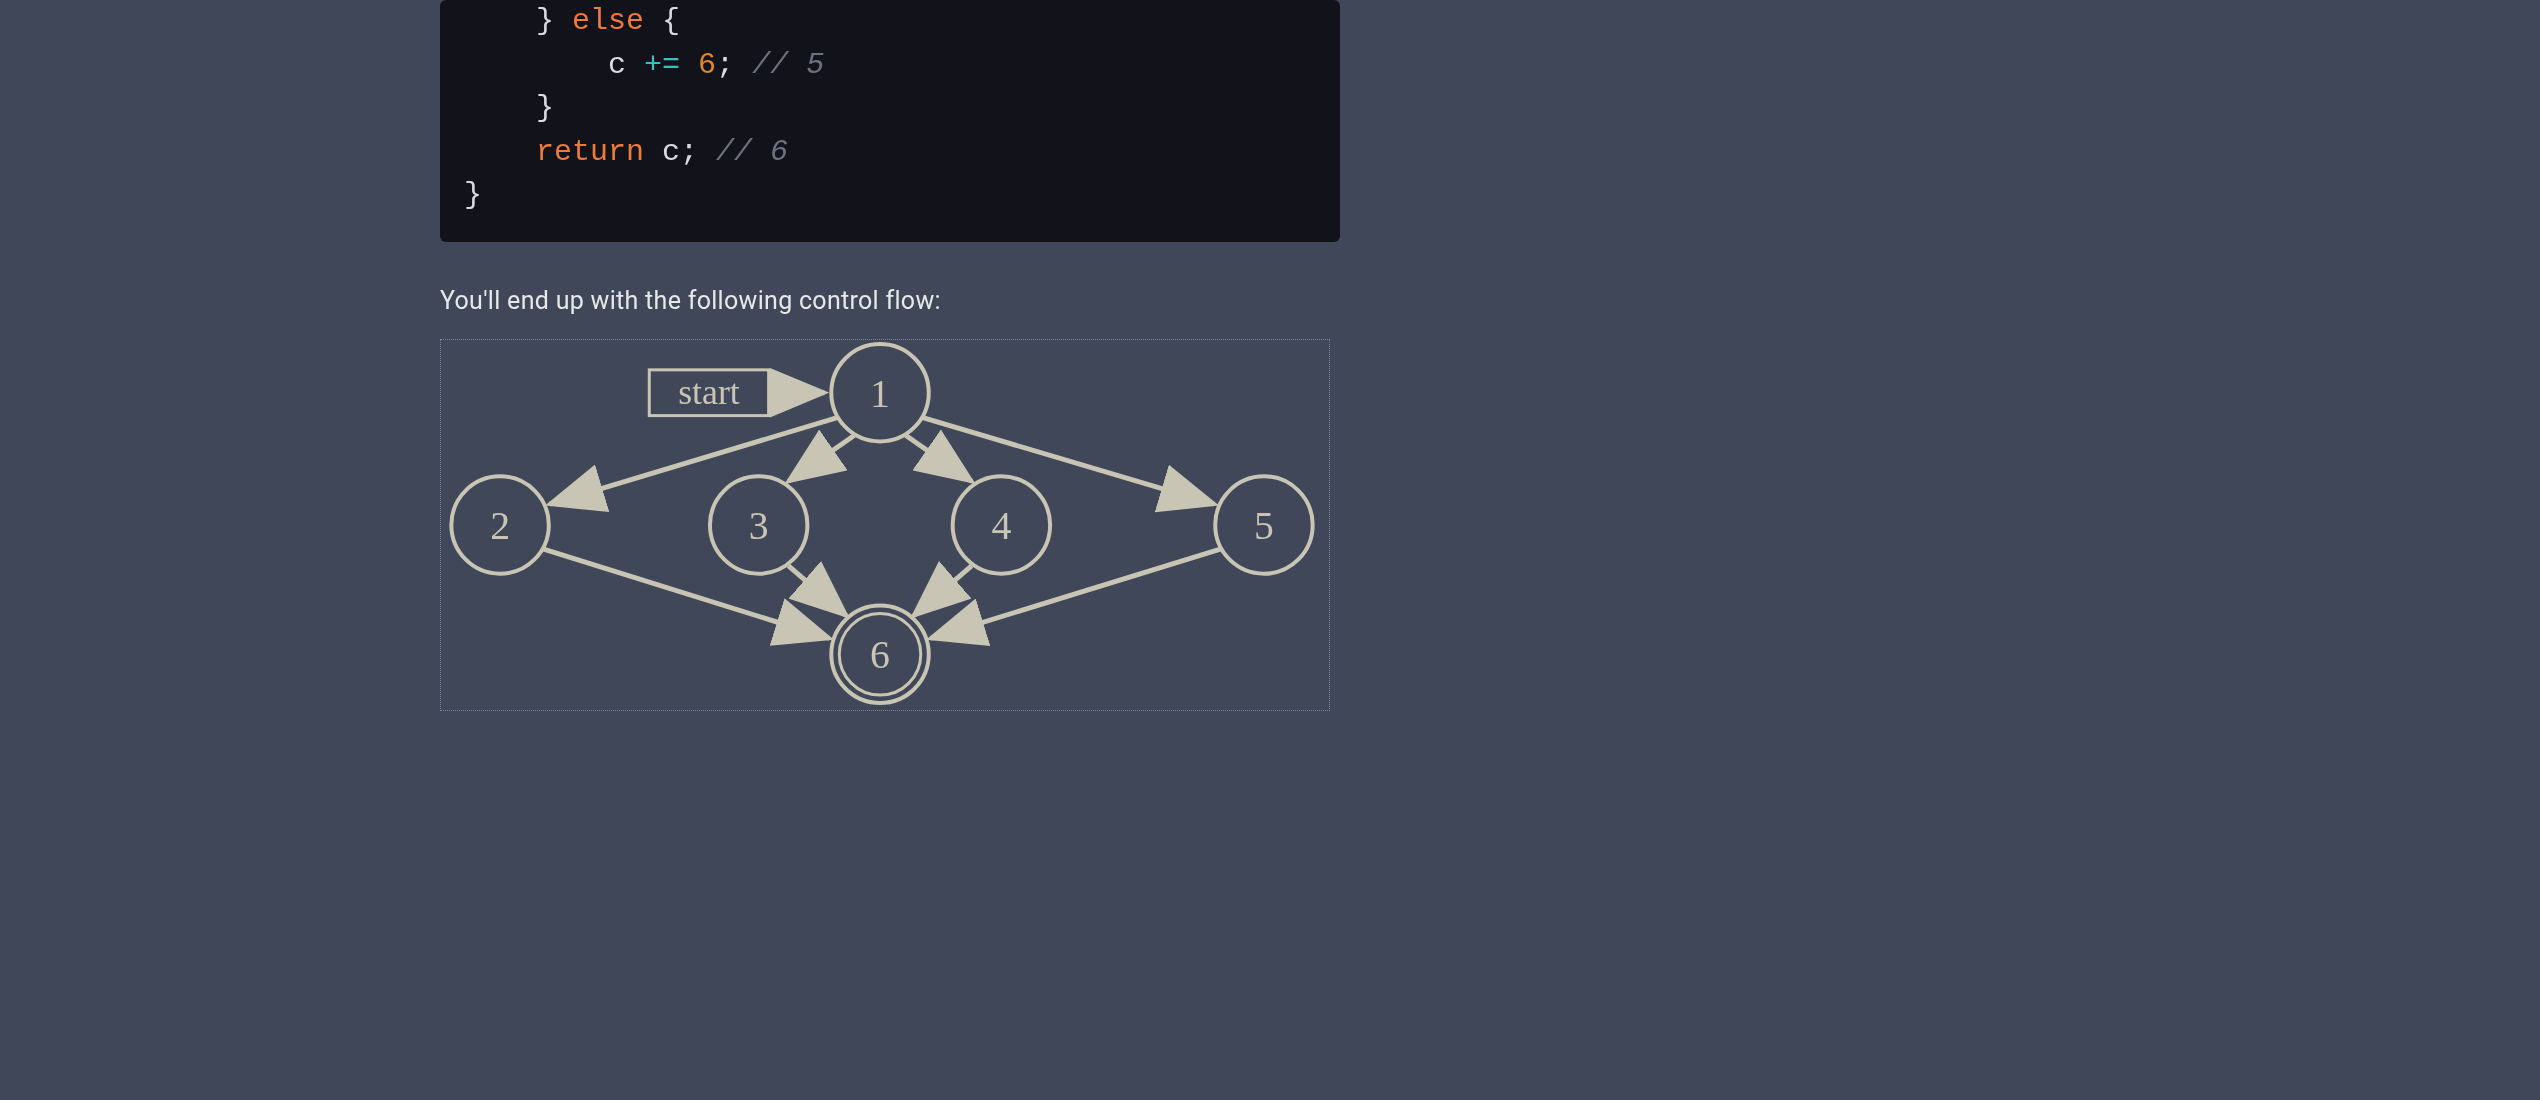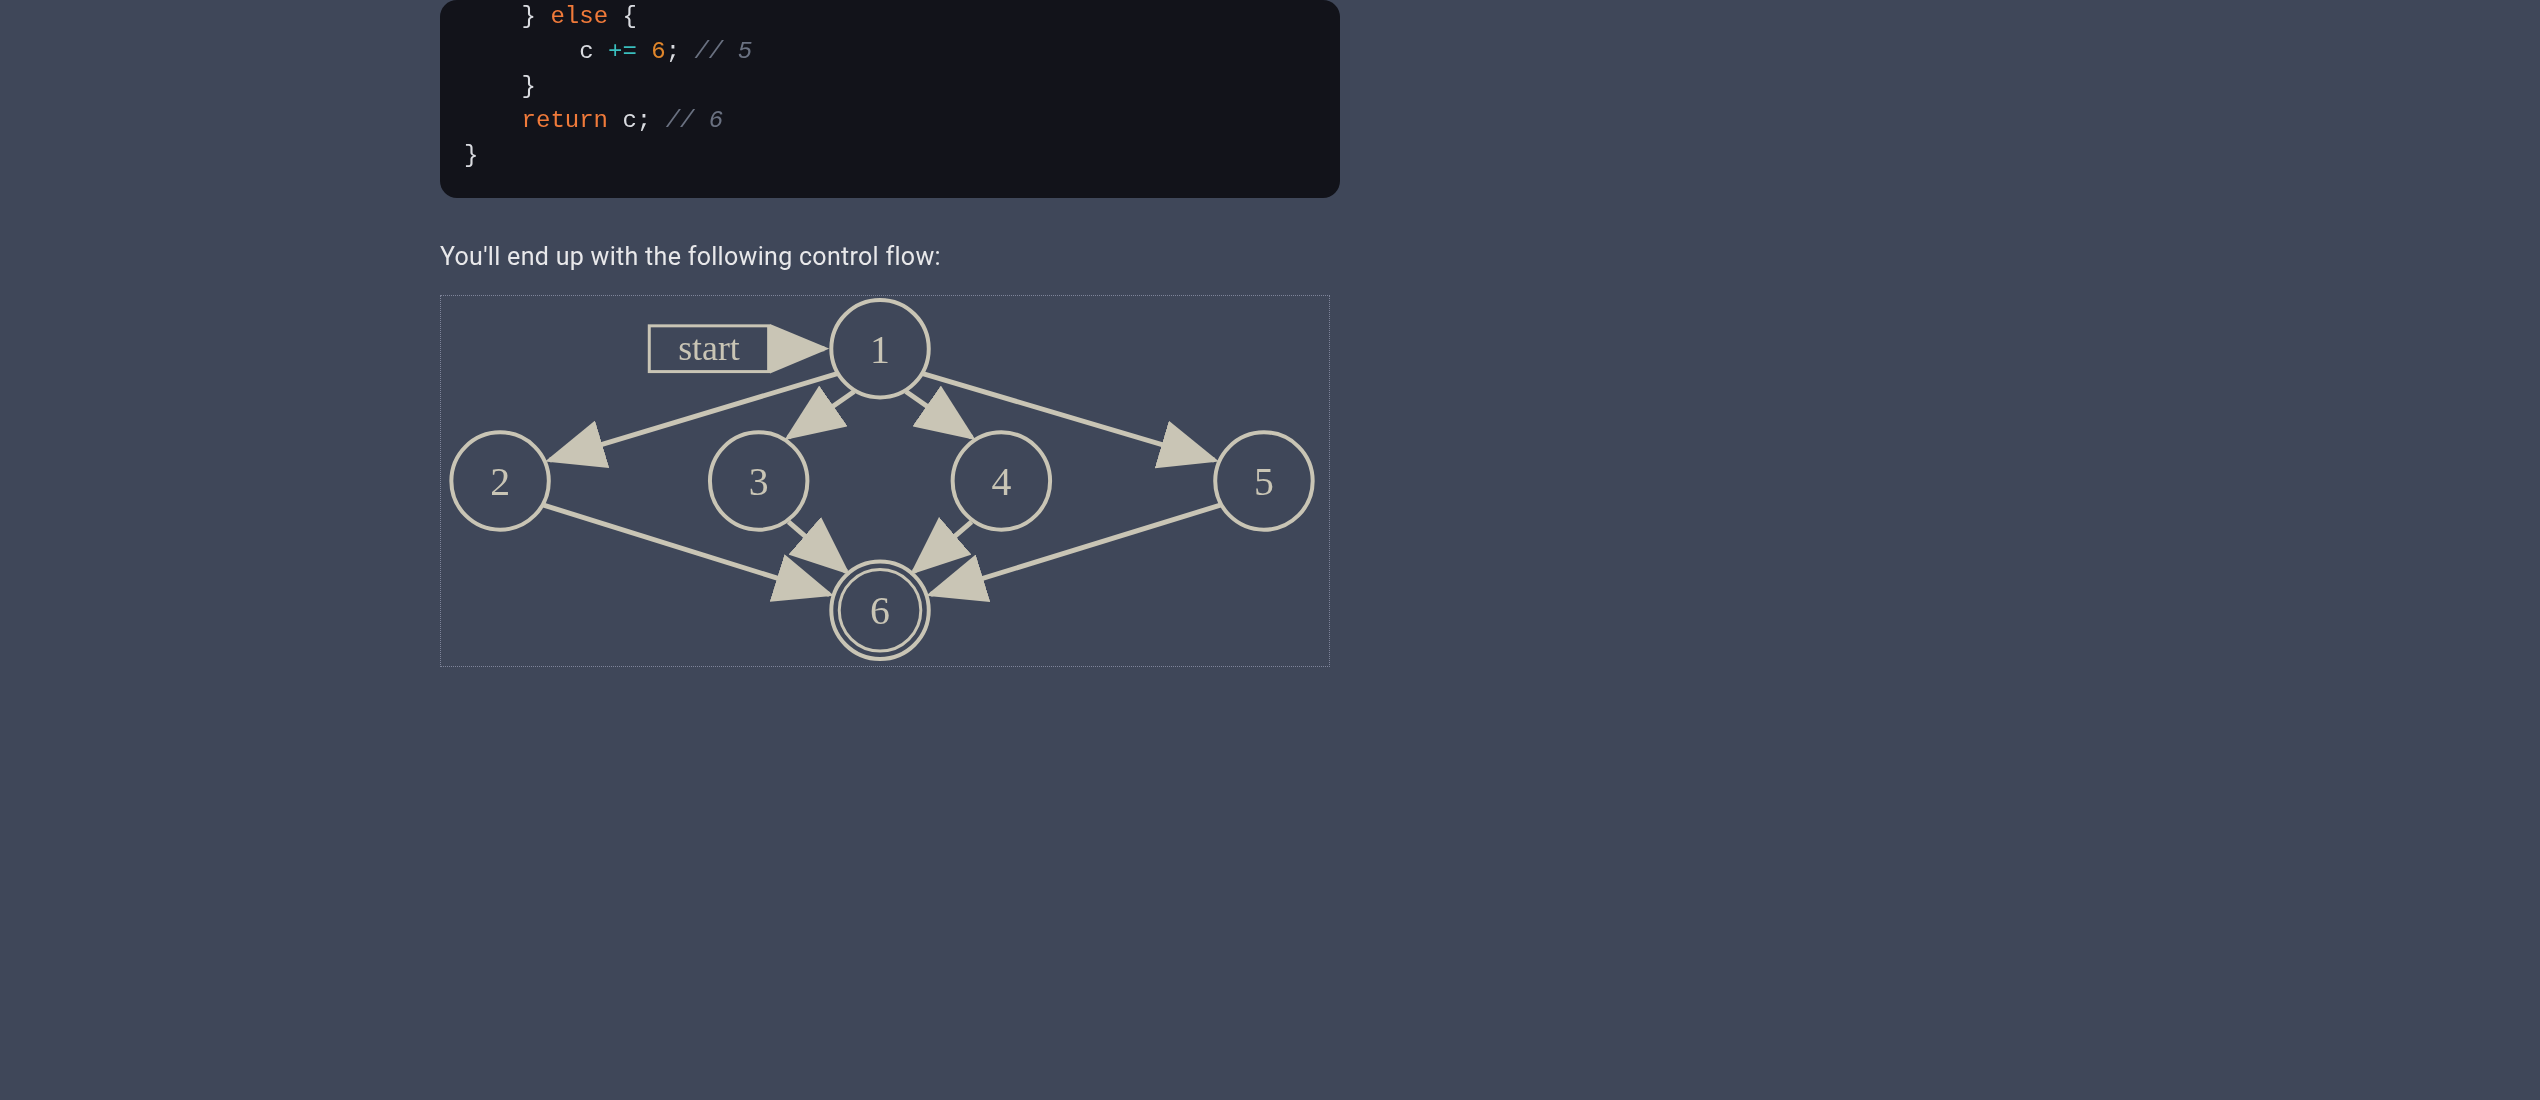--- a/index.html
+++ b/index.html
@@ -11,24 +11,24 @@
       height: 1100px;
       overflow: hidden;
     }
     .content {
       max-width: 900px;
       margin-left: 440px;
       padding-top: 0;
     }
     .code-block {
       background: #12131a;
-      border-radius: 17px;
+      border-radius: 6px;
       padding: 0 24px 24px 24px;
       font-family: "SFMono-Regular", Consolas, "Liberation Mono", Menlo, monospace;
-      font-size: 24px;
+      font-size: 30px;
       line-height: 1.45;
       color: #d9dbe0;
       margin-bottom: 30px;
       white-space: pre;
       overflow: hidden;
     }
     .tok-bracket { color: #d9dbe0; }
     .tok-keyword { color: #f07a3a; }
     .tok-number { color: #e0862b; }
     .tok-operator { color: #39bfbf; }

